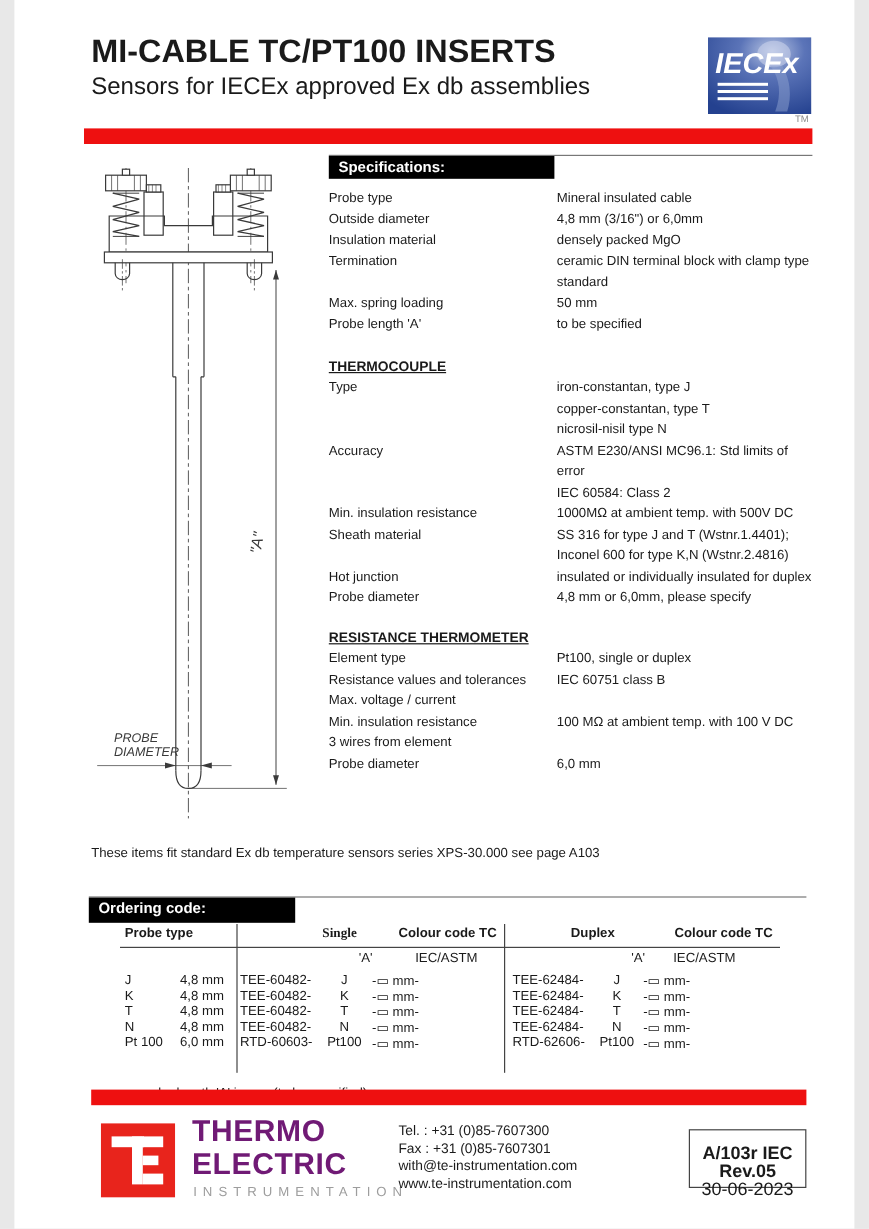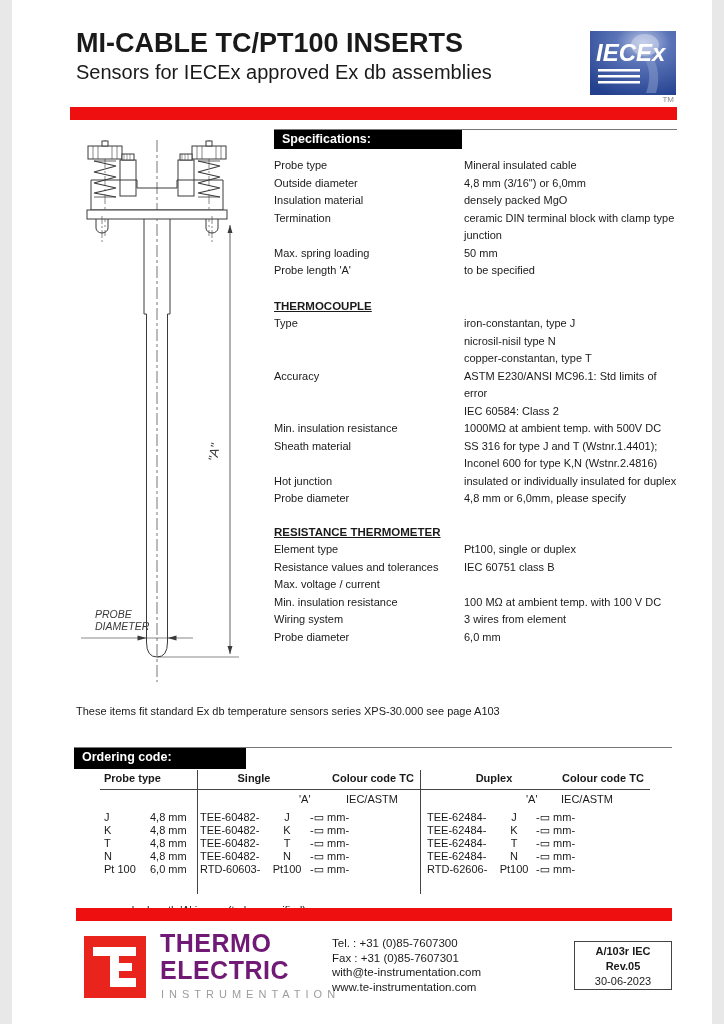--- a/index.html
+++ b/index.html
@@ -51,21 +51,21 @@
   .c-dsfx{left:462px;}
   .footnote{left:62px;top:904px;font-size:11px;margin-left:19px;}
 
   
   .te-logo{left:72px;top:936px;width:62px;height:62px;}
   .te-name{left:148px;top:930px;font-size:25px;font-weight:bold;color:#701a75;
     line-height:27px;letter-spacing:0.5px;}
   .te-sub{left:149px;top:988px;font-size:11px;letter-spacing:5px;color:#9d9d9d;}
   .contact{left:320px;top:936px;font-size:11.5px;line-height:14.5px;}
   .docbox{left:562px;top:941px;width:98px;height:49px;border:1.3px solid #444;
-    font-size:11px;line-height:15px;text-align:center;padding-top:2px;box-sizing:border-box;}
+    font-size:15px;line-height:15px;text-align:center;padding-top:12px;box-sizing:border-box;}
   .docbox .b{font-weight:bold;}
 
   
   .iecex{left:578px;top:31px;}
 
   svg text{font-family:"Liberation Sans",sans-serif;}
 </style>
 </head>
 <body>
 
@@ -166,40 +166,40 @@
       <div class="val">4,8 mm (3/16") or 6,0mm</div>
     </div>
     <div class="srow">
       <div class="lbl">Insulation material</div>
       <div class="val">densely packed MgO</div>
     </div>
     <div class="srow">
       <div class="lbl">Termination</div>
       <div class="val">
         <div>ceramic DIN terminal block with clamp type</div>
-        <div>junction</div>
+        <div>standard</div>
       </div>
     </div>
     <div class="srow">
       <div class="lbl">Max. spring loading</div>
       <div class="val">50 mm</div>
     </div>
     <div class="srow">
       <div class="lbl">Probe length 'A'</div>
       <div class="val">to be specified</div>
     </div>
 
     <div class="sec-head gap18">THERMOCOUPLE</div>
 
     <div class="srow">
       <div class="lbl">Type</div>
       <div class="val">
         <div>iron-constantan, type J</div>
+        <div>copper-constantan, type T</div>
         <div>nicrosil-nisil type N</div>
-        <div>copper-constantan, type T</div>
       </div>
     </div>
     <div class="srow">
       <div class="lbl">Accuracy</div>
       <div class="val">
         <div>ASTM E230/ANSI MC96.1: Std limits of error</div>
         <div>IEC 60584: Class 2</div>
       </div>
     </div>
     <div class="srow">
@@ -233,37 +233,36 @@
       <div class="val">IEC 60751 class B</div>
     </div>
     <div class="srow">
       <div class="lbl">Max. voltage / current</div>
     </div>
     <div class="srow">
       <div class="lbl">Min. insulation resistance</div>
       <div class="val">100 MΩ at ambient temp. with 100 V DC</div>
     </div>
     <div class="srow">
-      <div class="lbl">Wiring system</div>
       <div class="val">3 wires from element</div>
     </div>
     <div class="srow">
       <div class="lbl">Probe diameter</div>
       <div class="val">6,0 mm</div>
     </div>
   </div>
 
   <div class="abs note">These items fit standard Ex db temperature sensors series XPS-30.000 see page A103</div>
 
   <div class="abs grayline" style="left:62px;top:747px;width:598px;"></div>
   <div class="abs blackbar order-bar">Ordering code:</div>
 
   <div class="abs ordtbl">
     <div class="hd" style="left:30px;">Probe type</div>
-    <div class="hd ctr" style="left:125px;width:110px;">Single</div>
+    <div class="hd ctr" style="left:154px;width:110px;font-family:Liberation Serif, serif;">Single</div>
     <div class="hd" style="left:258px;">Colour code TC</div>
     <div class="hd ctr" style="left:360px;width:120px;">Duplex</div>
     <div class="hd" style="left:488px;">Colour code TC</div>
 
     <div class="hline"></div>
     <div class="vline" style="left:123px;"></div>
     <div class="vline" style="left:346px;"></div>
 
     <div class="sub" style="left:225px;">'A'</div>
     <div class="sub" style="left:272px;">IEC/ASTM</div>

